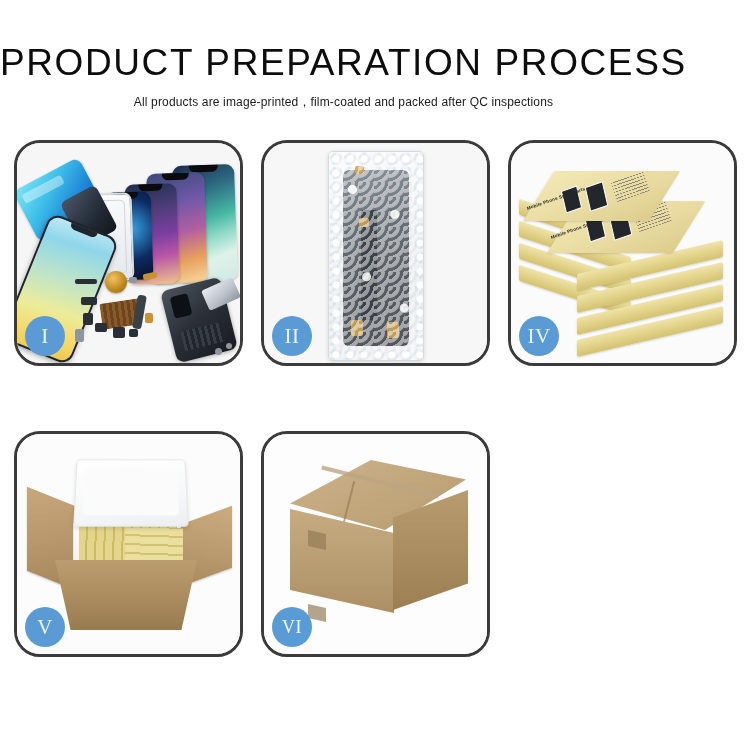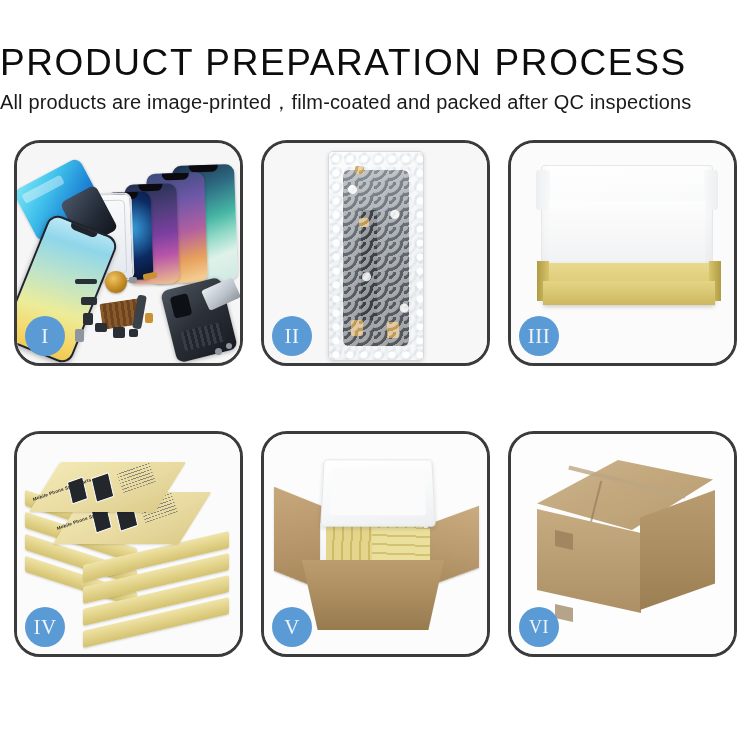--- a/index.html
+++ b/index.html
@@ -32,26 +32,27 @@
     font-size: 37px;
     font-weight: 400;
     letter-spacing: 1.6px;
     color: #0d0d0d;
     line-height: 44px;
     white-space: nowrap;
     font-family: "Liberation Sans", sans-serif;
   }
   .subtitle {
     margin-top: 7px;
-    font-size: 20px;
+    font-size: 12px;
     font-weight: 400;
     letter-spacing: 0.15px;
     color: #1a1a1a;
     line-height: 20px;
     white-space: nowrap;
+    padding-left: 37px;
   }
 
   
   .grid {
     position: absolute;
     top: 140px;
     left: 14px;
     width: 722px;
     display: grid;
     grid-template-columns: 229px 229px 229px;
@@ -479,33 +480,20 @@
           <div class="bb-conn" style="left:30px; top:66px; width:10px; height:9px;"></div>
           <div class="bb-conn" style="left:26px; top:14px; width:9px; height:8px;"></div>
           <div class="bb-overlay"></div>
         </div>
         <div class="badge">
           <span>II</span>
         </div>
       </div>
     </div>
 
-    <div class="panel">
-      <div class="panel-stage">
-        <div class="p3-bg"></div>
-        <div class="b3-lid"></div>
-        <div class="b3-foamtop"></div>
-        <div class="b3-bubble"></div>
-        <div class="b3-body"></div>
-        <div class="b3-front"></div>
-        <div class="badge">
-          <span>III</span>
-        </div>
-      </div>
-    </div>
 
     <div class="panel">
       <div class="panel-stage">
         <div class="p4-bg"></div>
         <div class="stack">
 
           <div class="sbox" style="left:2px;  top:56px;  width:112px; height:16px; transform:skewY(18deg);"></div>
           <div class="sbox" style="left:2px;  top:78px;  width:112px; height:16px; transform:skewY(18deg);"></div>
           <div class="sbox" style="left:2px;  top:100px; width:112px; height:16px; transform:skewY(18deg);"></div>
           <div class="sbox" style="left:2px;  top:122px; width:112px; height:16px; transform:skewY(18deg);"></div>

